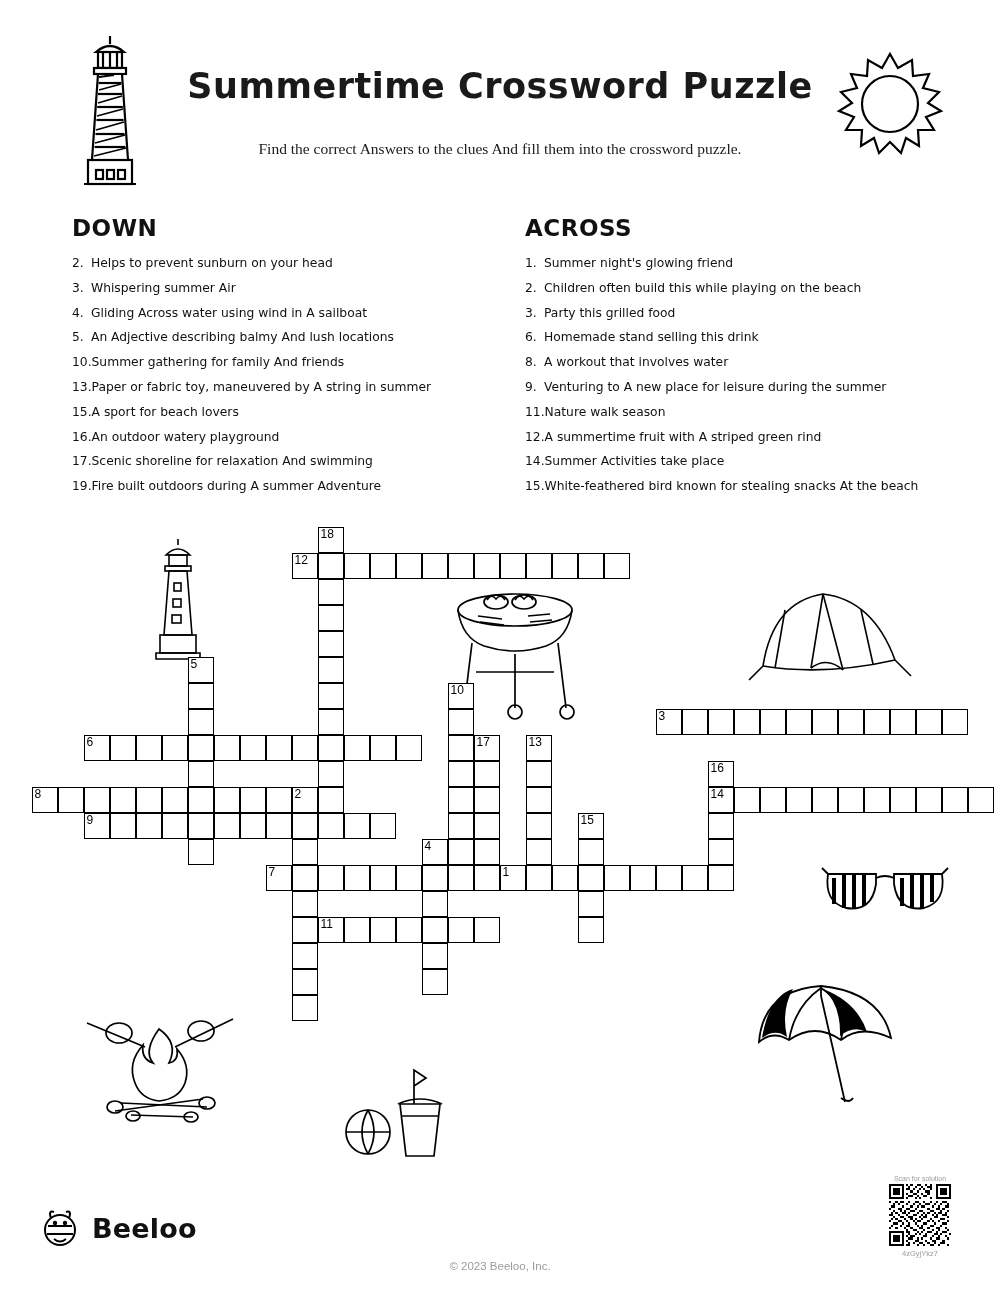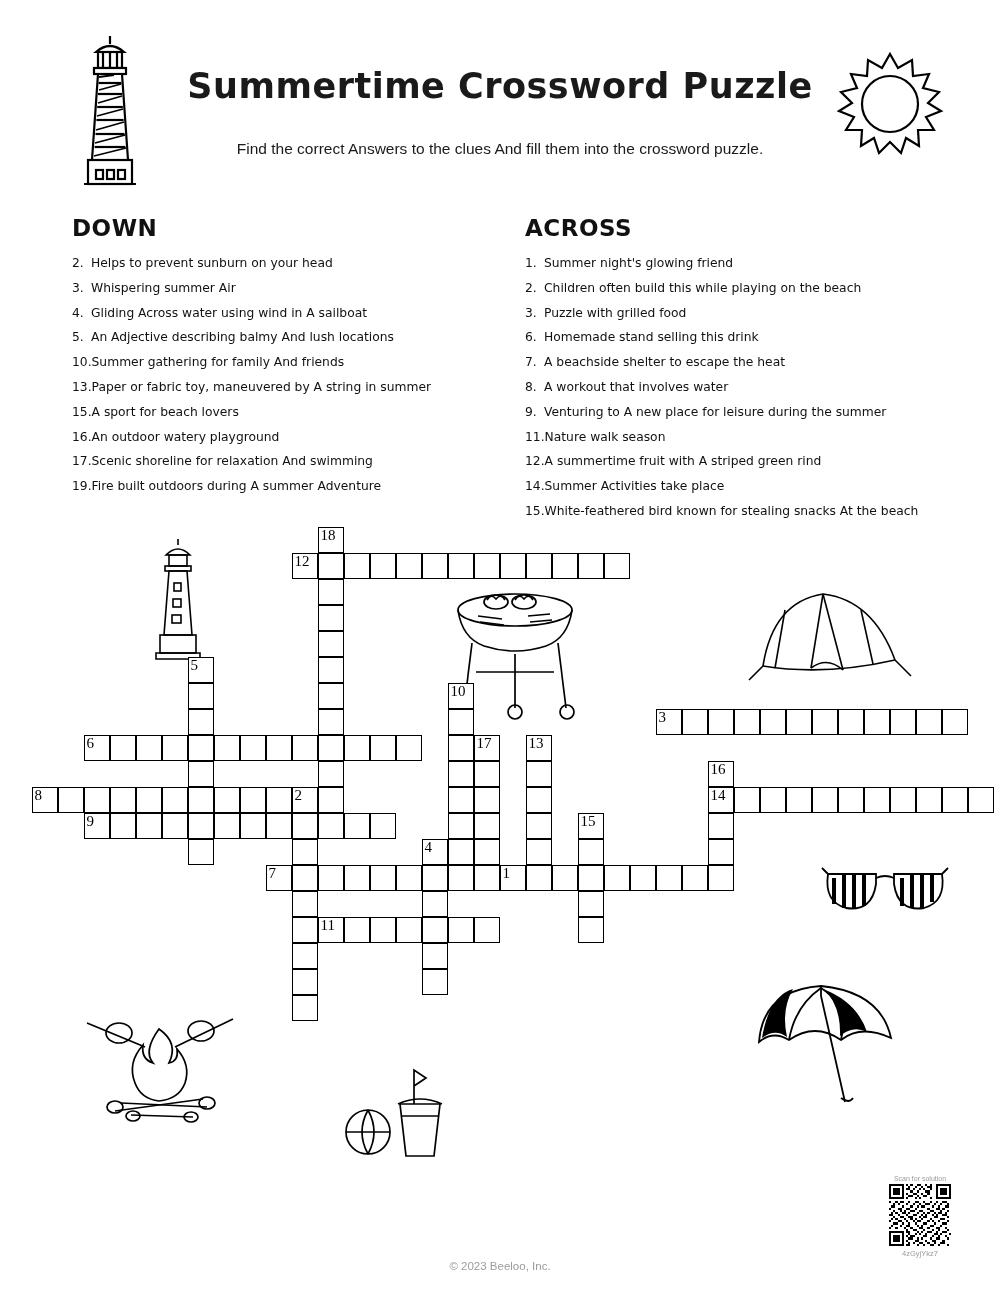--- a/index.html
+++ b/index.html
@@ -25,21 +25,21 @@
     font-size: 35px;
     letter-spacing: 0.5px;
     color: #1a1a1a;
   }
   .subtitle {
     position: absolute;
     top: 140px; left: 0; width: 1000px;
     text-align: center;
     font-size: 15.5px;
     color: #1a1a1a;
-    font-family: Liberation Sans, sans-serif;
+    font-family: Liberation Serif, serif;
   }
 
   
   .hdr-lighthouse { position: absolute; left: 70px; top: 30px; }
   .hdr-sun { position: absolute; right: 52px; top: 48px; }
 
   
   .clue-col { position: absolute; font-family: "DejaVu Sans", sans-serif; }
   .clue-col.down { left: 72px; top: 215px; width: 430px; }
   .clue-col.across { left: 525px; top: 215px; width: 440px; }
@@ -62,22 +62,22 @@
   
   #grid-layer { position: absolute; left: 0; top: 0; width: 1000px; height: 1294px; }
   .cell {
     position: absolute;
     border: 1.3px solid #000;
     background: #fff;
   }
   .cell .cnum {
     position: absolute;
     left: 1.5px; top: -0.5px;
-    font-size: 15px;
-    font-family: Liberation Serif, serif;
+    font-size: 12px;
+    font-family: Liberation Sans, sans-serif;
     line-height: 1;
     color: #000;
   }
 
   
   .art { position: absolute; }
   .art-lighthouse2 { left: 140px; top: 535px; }
   .art-grill { left: 440px; top: 580px; }
   .art-tent { left: 745px; top: 580px; }
   .art-glasses { left: 820px; top: 860px; }
@@ -178,23 +178,22 @@
       <li class="clue-item"><span class="clue-num">17.</span><span>Scenic shoreline for relaxation And swimming</span></li>
       <li class="clue-item"><span class="clue-num">19.</span><span>Fire built outdoors during A summer Adventure</span></li>
     </ul>
   </div>
 
   <div class="clue-col across">
     <div class="clue-head">ACROSS</div>
     <ul class="clue-list">
       <li class="clue-item"><span class="clue-num">1.</span><span>Summer night's glowing friend</span></li>
       <li class="clue-item"><span class="clue-num">2.</span><span>Children often build this while playing on the beach</span></li>
-      <li class="clue-item"><span class="clue-num">3.</span><span>Puzzle with grilled food</span></li>
+      <li class="clue-item"><span class="clue-num">3.</span><span>Party this grilled food</span></li>
       <li class="clue-item"><span class="clue-num">6.</span><span>Homemade stand selling this drink</span></li>
-      <li class="clue-item"><span class="clue-num">7.</span><span>A beachside shelter to escape the heat</span></li>
       <li class="clue-item"><span class="clue-num">8.</span><span>A workout that involves water</span></li>
       <li class="clue-item"><span class="clue-num">9.</span><span>Venturing to A new place for leisure during the summer</span></li>
       <li class="clue-item"><span class="clue-num">11.</span><span>Nature walk season</span></li>
       <li class="clue-item"><span class="clue-num">12.</span><span>A summertime fruit with A striped green rind</span></li>
       <li class="clue-item"><span class="clue-num">14.</span><span>Summer Activities take place</span></li>
       <li class="clue-item"><span class="clue-num">15.</span><span>White-feathered bird known for stealing snacks At the beach</span></li>
     </ul>
   </div>
 
   <div class="art art-lighthouse2">
@@ -490,20 +489,33 @@
       <div class="cell" style="left: 318px; top: 917px; width: 26px; height: 26px;">
         <span class="cnum">11</span>
       </div>
       <div class="cell" style="left: 344px; top: 917px; width: 26px; height: 26px;"></div>
       <div class="cell" style="left: 370px; top: 917px; width: 26px; height: 26px;"></div>
       <div class="cell" style="left: 396px; top: 917px; width: 26px; height: 26px;"></div>
       <div class="cell" style="left: 448px; top: 917px; width: 26px; height: 26px;"></div>
       <div class="cell" style="left: 474px; top: 917px; width: 26px; height: 26px;"></div>
     </div>
 
+  <div class="footer-logo">
+    <svg width="44" height="44" viewBox="0 0 44 44">
+      <g fill="none" stroke="#000" stroke-width="2">
+        <circle cx="22" cy="24" r="15" fill="#fff"></circle>
+        <path d="M13 12 Q10 4 16 6 M31 12 Q34 4 28 6"></path>
+        <path d="M10 20 L34 20 M9 28 L35 28"></path>
+        <circle cx="17" cy="17" r="2.2" fill="#000" stroke="none"></circle>
+        <circle cx="27" cy="17" r="2.2" fill="#000" stroke="none"></circle>
+        <path d="M16 33 Q22 38 28 33"></path>
+      </g>
+    </svg>
+    <span class="brand">Beeloo</span>
+  </div>
 
   <div class="copyright">© 2023 Beeloo, Inc.</div>
 
   <div class="qr-block">
     <div class="qr-label">Scan for solution</div>
     <div class="qr-code">
       <svg viewBox="0 0 29 29" width="62" height="62" shape-rendering="crispEdges">
         <rect width="29" height="29" fill="#fff"></rect>
         <g fill="#000">
           <rect x="0" y="0" width="7" height="1"></rect>

